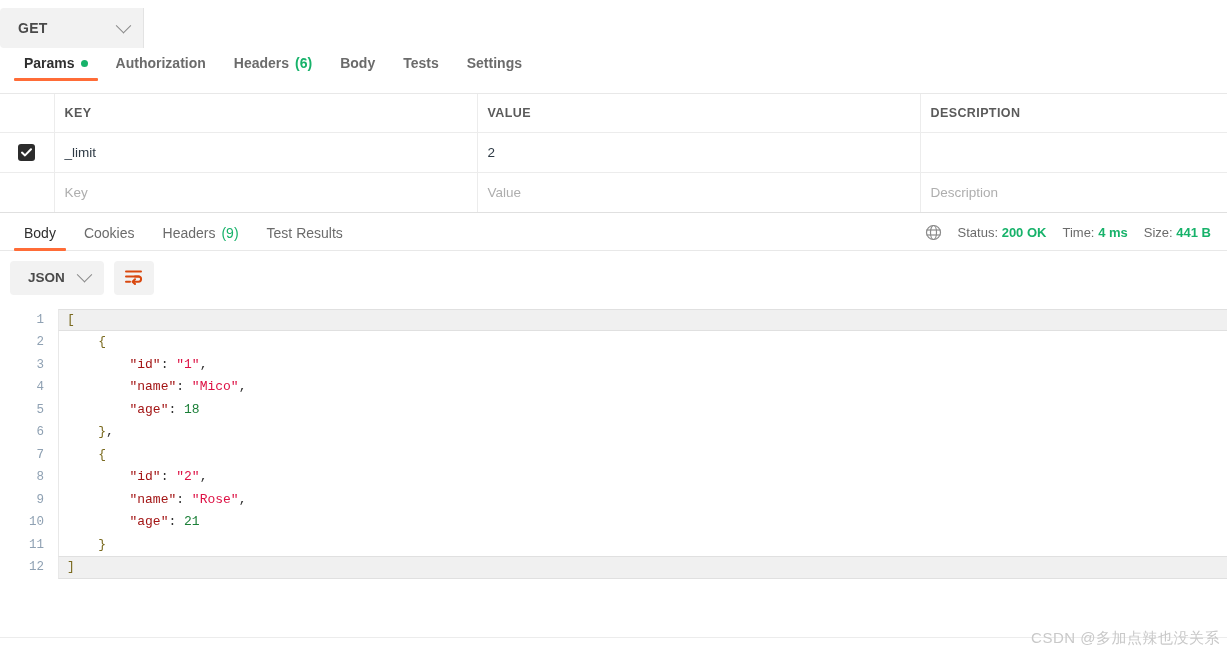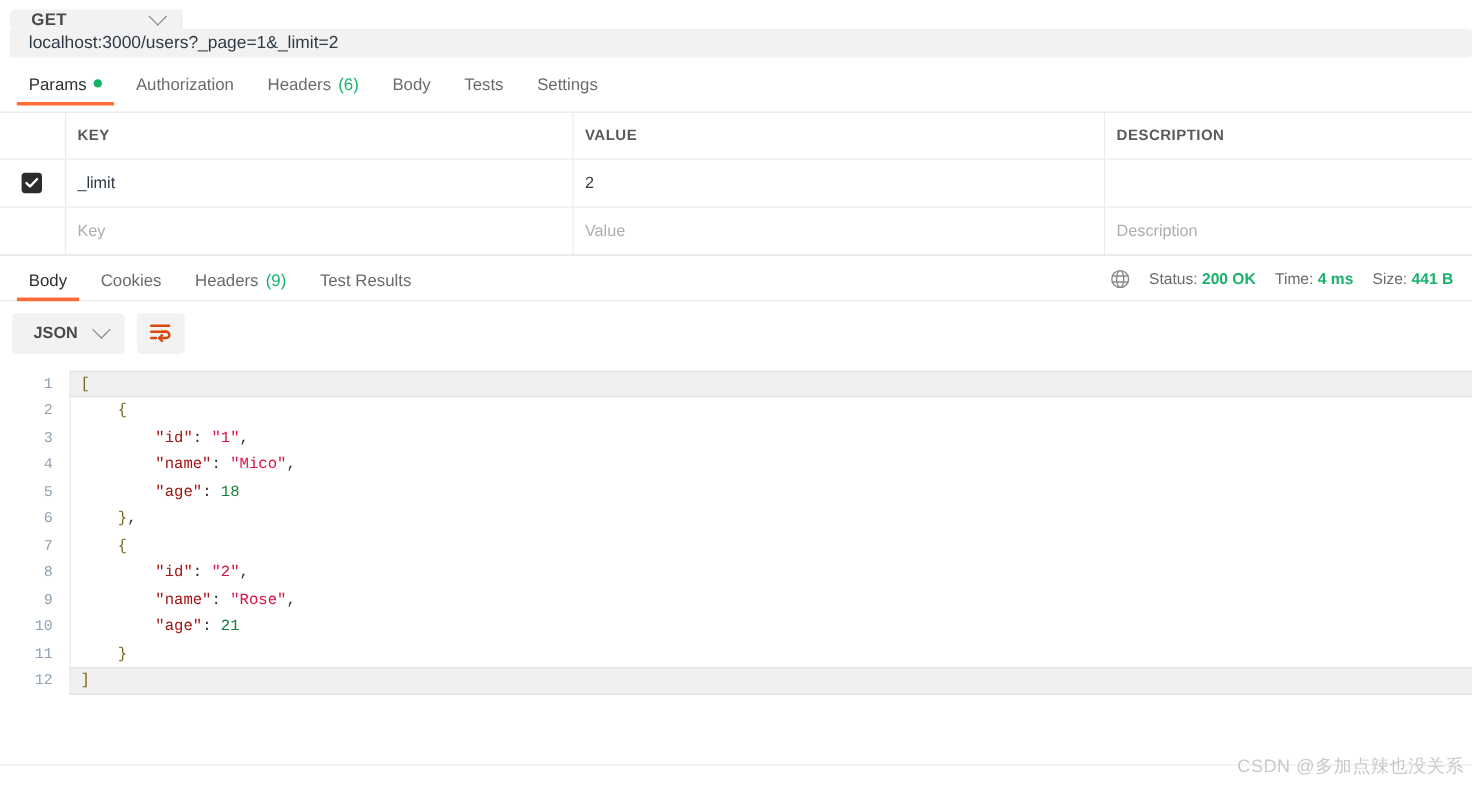--- a/index.html
+++ b/index.html
@@ -13,22 +13,21 @@
     color: #2f2f2f;
     overflow: hidden;
     position: relative;
   }
 
   
   .url-bar {
     display: flex;
     align-items: stretch;
     height: 56px;
-    padding: 8px 0 8px 8px;
-    flex-direction: column;
+    padding: 8px 0 8px 0;
   }
   .method-select {
     width: 144px;
     background: #f2f2f2;
     border-radius: 4px 0 0 4px;
     display: flex;
     align-items: center;
     justify-content: space-between;
     padding: 0 14px 0 18px;
     cursor: pointer;
@@ -54,25 +53,26 @@
     align-items: center;
     padding-left: 16px;
     font-size: 14.5px;
     color: #2e3a45;
     cursor: text;
   }
 
   
   .req-tabs {
     display: flex;
-    align-items: center;
+    align-items: flex-start;
     height: 38px;
     padding-left: 10px;
     border-bottom: 1px solid #e8e8e8;
     gap: 0;
+    font-weight: bold;
   }
   .tab {
     position: relative;
     padding: 0 14px 10px 14px;
     font-size: 14px;
     color: #6b6b6b;
     cursor: pointer;
     display: flex;
     align-items: center;
     gap: 6px;
@@ -269,21 +269,20 @@
   }
 </style>
 </head>
 <body>
 
 <div class="url-bar">
   <div class="method-select">
     <span class="method-label">GET</span>
     <span class="chev"></span>
   </div>
-  <div class="url-input" title="localhost:3000/users?_page=1&amp;_limit=2">localhost:3000/users?_page=1&amp;_limit=2</div>
 </div>
 
 <div class="req-tabs" id="req-tabs">
     <div class="tab active">
       <span>Params</span>
       <span class="dot-green"></span>
     </div>
     <div class="tab">
       <span>Authorization</span>
     </div>

